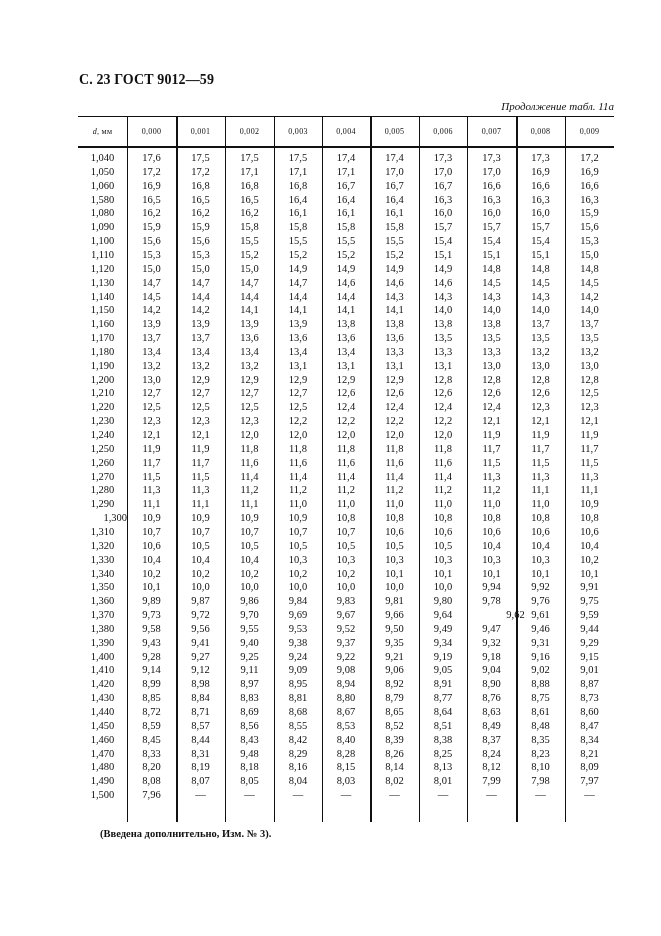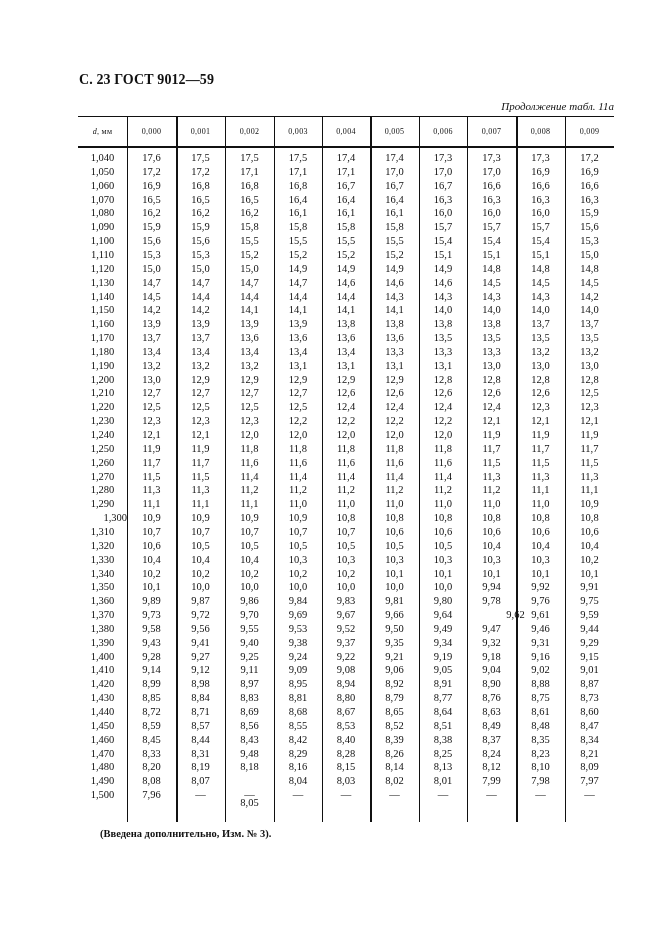--- a/index.html
+++ b/index.html
@@ -77,21 +77,21 @@
         <div class="cell" style="left: 147px; width: 49px;">16,8</div>
         <div class="cell" style="left: 196px; width: 48px;">16,8</div>
         <div class="cell" style="left: 244px; width: 48px;">16,7</div>
         <div class="cell" style="left: 292px; width: 49px;">16,7</div>
         <div class="cell" style="left: 341px; width: 48px;">16,7</div>
         <div class="cell" style="left: 389px; width: 49px;">16,6</div>
         <div class="cell" style="left: 438px; width: 49px;">16,6</div>
         <div class="cell" style="left: 487px; width: 49px;">16,6</div>
       </div>
       <div class="row" style="top: 41.55px;">
-        <div class="cell" style="left: 0px; width: 49px;">1,070</div>
+        <div class="cell" style="left: 0px; width: 49px;">1,580</div>
         <div class="cell" style="left: 49px; width: 49px;">16,5</div>
         <div class="cell" style="left: 98px; width: 49px;">16,5</div>
         <div class="cell" style="left: 147px; width: 49px;">16,5</div>
         <div class="cell" style="left: 196px; width: 48px;">16,4</div>
         <div class="cell" style="left: 244px; width: 48px;">16,4</div>
         <div class="cell" style="left: 292px; width: 49px;">16,4</div>
         <div class="cell" style="left: 341px; width: 48px;">16,3</div>
         <div class="cell" style="left: 389px; width: 49px;">16,3</div>
         <div class="cell" style="left: 438px; width: 49px;">16,3</div>
         <div class="cell" style="left: 487px; width: 49px;">16,3</div>
@@ -626,21 +626,21 @@
         <div class="cell" style="left: 292px; width: 49px;">8,14</div>
         <div class="cell" style="left: 341px; width: 48px;">8,13</div>
         <div class="cell" style="left: 389px; width: 49px;">8,12</div>
         <div class="cell" style="left: 438px; width: 49px;">8,10</div>
         <div class="cell" style="left: 487px; width: 49px;">8,09</div>
       </div>
       <div class="row" style="top: 623.25px;">
         <div class="cell" style="left: 0px; width: 49px;">1,490</div>
         <div class="cell" style="left: 49px; width: 49px;">8,08</div>
         <div class="cell" style="left: 98px; width: 49px;">8,07</div>
-        <div class="cell" style="left: 147px; width: 49px; margin-top: 22px;">8,05</div>
+        <div class="cell" style="left: 147px; width: 49px;">8,05</div>
         <div class="cell" style="left: 196px; width: 48px;">8,04</div>
         <div class="cell" style="left: 244px; width: 48px;">8,03</div>
         <div class="cell" style="left: 292px; width: 49px;">8,02</div>
         <div class="cell" style="left: 341px; width: 48px;">8,01</div>
         <div class="cell" style="left: 389px; width: 49px;">7,99</div>
         <div class="cell" style="left: 438px; width: 49px;">7,98</div>
         <div class="cell" style="left: 487px; width: 49px;">7,97</div>
       </div>
       <div class="row" style="top: 637.1px;">
         <div class="cell" style="left: 0px; width: 49px;">1,500</div>

